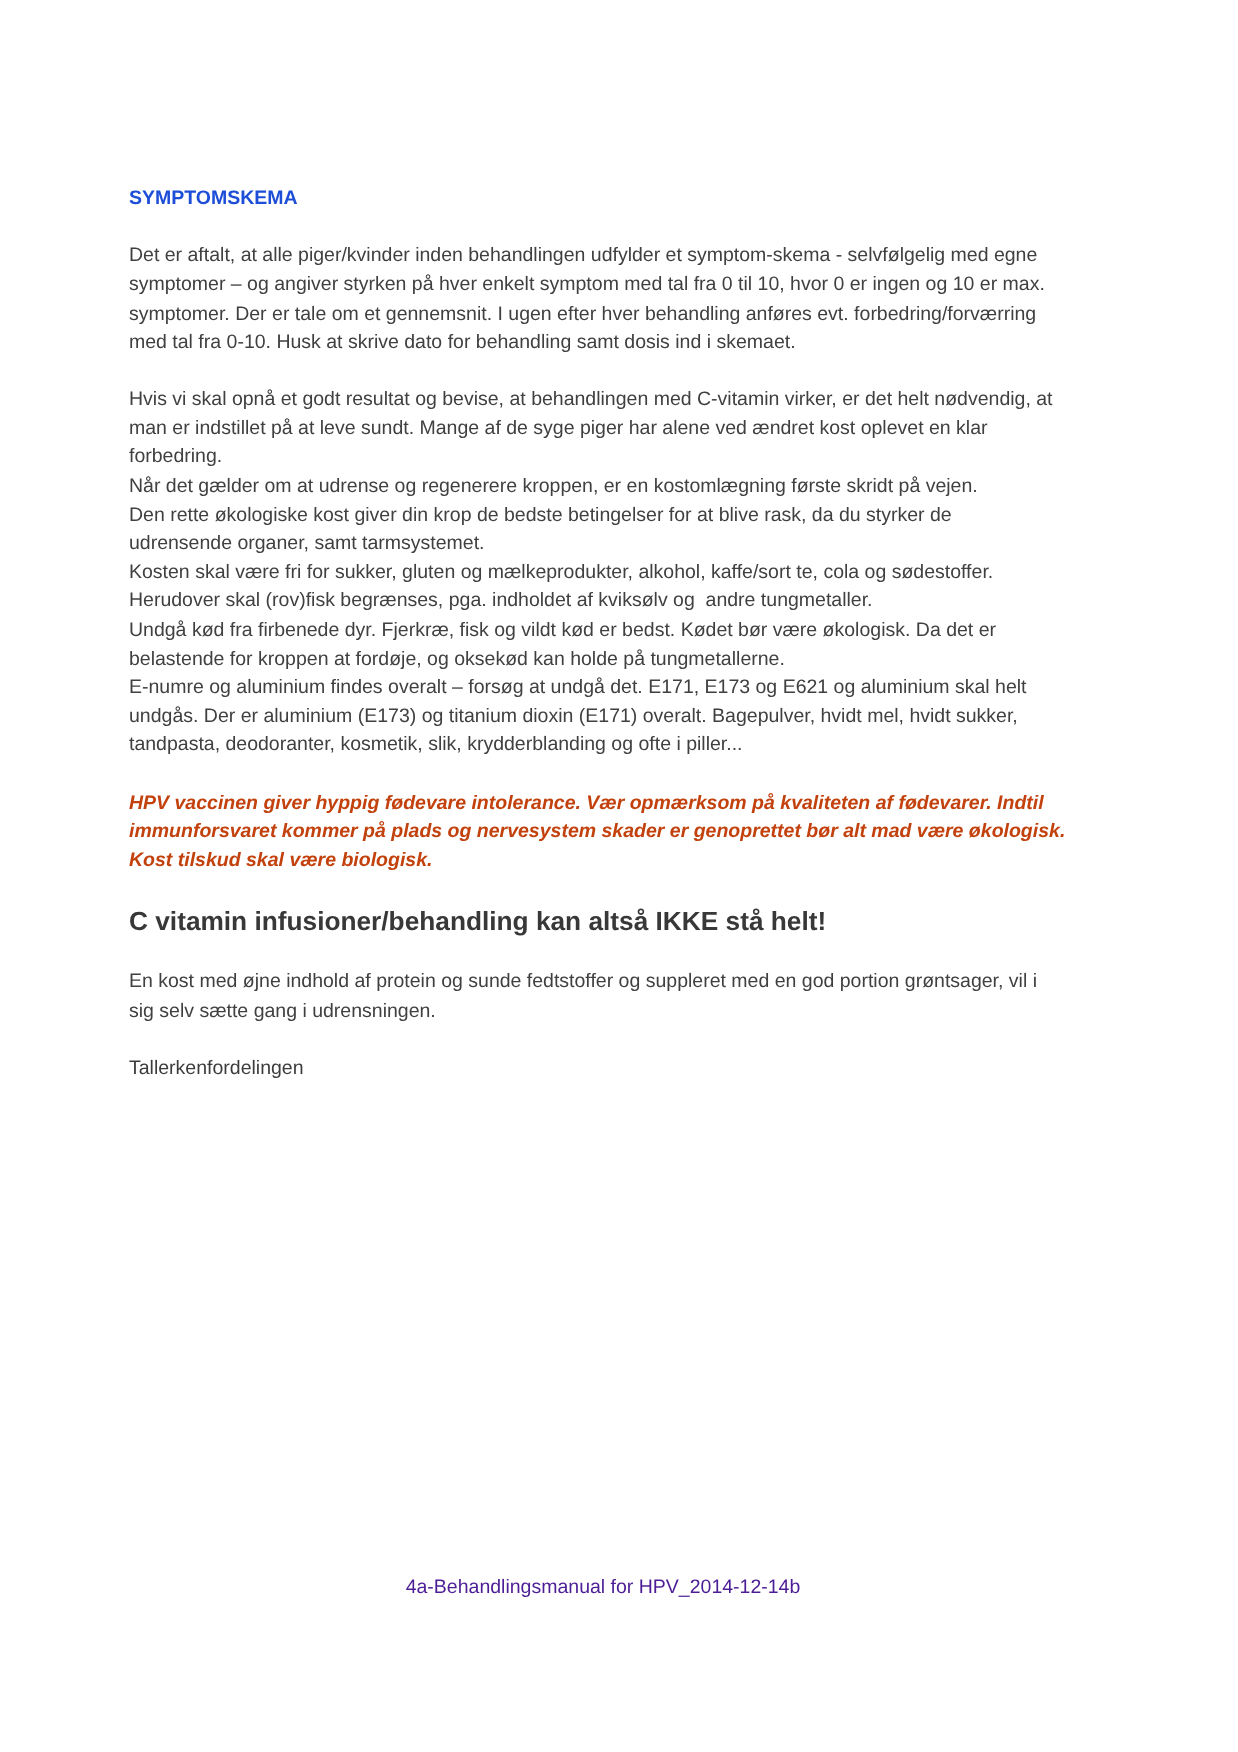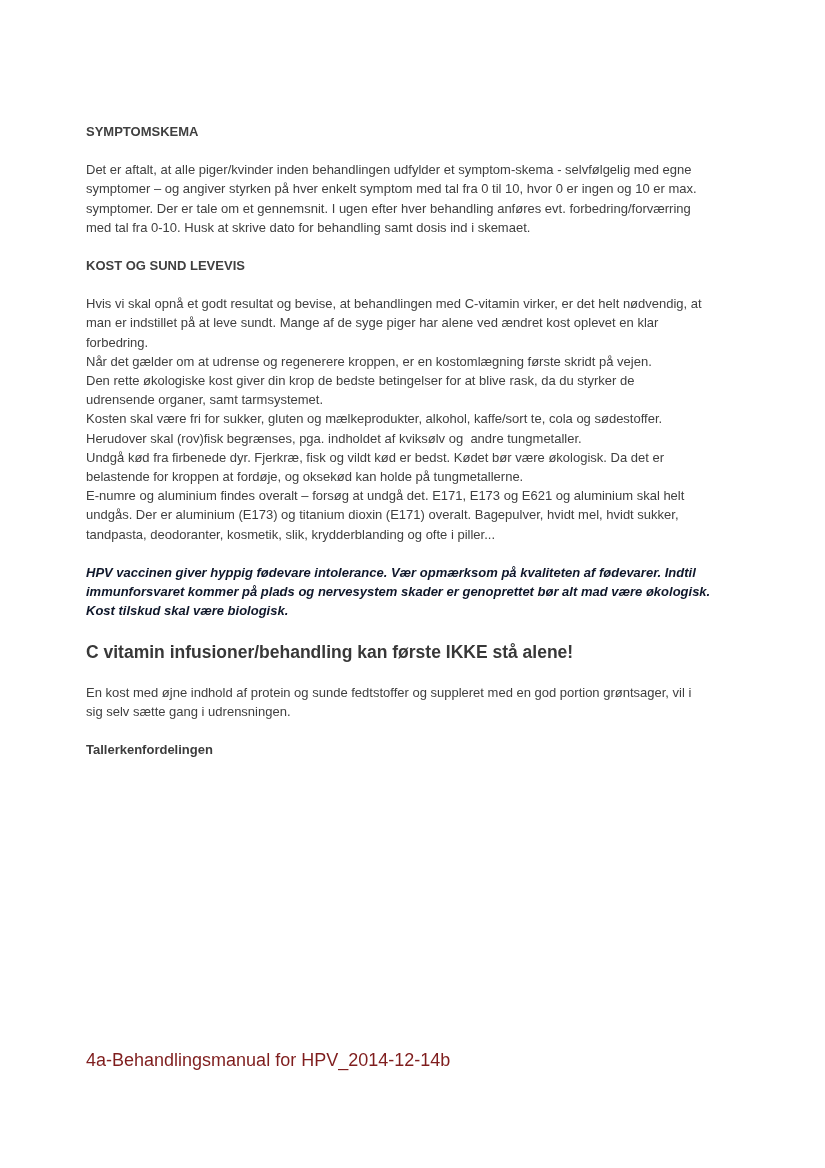--- a/index.html
+++ b/index.html
@@ -24,90 +24,89 @@
     color: #404040;
     font-size: 13px;
     line-height: 19.2px;
   }
   .para {
     white-space: pre-wrap;
     margin-bottom: 19px;
   }
   .heading-small {
     font-weight: bold;
-    color: #404040;
+    color: #1d4ed8;
     margin-bottom: 19px;
   }
   .para-warning {
     font-weight: bold;
     font-style: italic;
-    color: #0f172a;
+    color: #c2410c;
     white-space: pre-wrap;
     margin-bottom: 23px;
   }
   .heading-large {
     font-weight: bold;
     font-size: 17.5px;
     color: #383838;
     margin-bottom: 20px;
   }
   .heading-bold-inline {
-    font-weight: bold;
+    font-weight: normal;
     color: #3c3c3c;
     margin-bottom: 0;
   }
   .list-block {
     white-space: pre-wrap;
     margin-bottom: 0;
   }
   .footer {
     position: absolute;
     top: 1050px;
     left: 86px;
     width: 632px;
-    text-align: left;
-    color: #7f1d1d;
-    font-size: 18px;
+    text-align: center;
+    color: #4c1d95;
+    font-size: 13px;
   }
 </style>
 </head>
 <body>
 
 <div class="page">
   <div class="content">
 
     <div class="heading-small">SYMPTOMSKEMA</div>
 
     <div class="para">Det er aftalt, at alle piger/kvinder inden behandlingen udfylder et symptom-skema - selvfølgelig med egne
 symptomer – og angiver styrken på hver enkelt symptom med tal fra 0 til 10, hvor 0 er ingen og 10 er max.
 symptomer. Der er tale om et gennemsnit. I ugen efter hver behandling anføres evt. forbedring/forværring
 med tal fra 0-10. Husk at skrive dato for behandling samt dosis ind i skemaet.</div>
 
 
-    <div class="heading-small">KOST OG SUND LEVEVIS</div>
 
     <div class="para">Hvis vi skal opnå et godt resultat og bevise, at behandlingen med C-vitamin virker, er det helt nødvendig, at
 man er indstillet på at leve sundt. Mange af de syge piger har alene ved ændret kost oplevet en klar
 forbedring.
 Når det gælder om at udrense og regenerere kroppen, er en kostomlægning første skridt på vejen.
 Den rette økologiske kost giver din krop de bedste betingelser for at blive rask, da du styrker de
 udrensende organer, samt tarmsystemet.
 Kosten skal være fri for sukker, gluten og mælkeprodukter, alkohol, kaffe/sort te, cola og sødestoffer.
 Herudover skal (rov)fisk begrænses, pga. indholdet af kviksølv og  andre tungmetaller.
 Undgå kød fra firbenede dyr. Fjerkræ, fisk og vildt kød er bedst. Kødet bør være økologisk. Da det er
 belastende for kroppen at fordøje, og oksekød kan holde på tungmetallerne.
 E-numre og aluminium findes overalt – forsøg at undgå det. E171, E173 og E621 og aluminium skal helt
 undgås. Der er aluminium (E173) og titanium dioxin (E171) overalt. Bagepulver, hvidt mel, hvidt sukker,
 tandpasta, deodoranter, kosmetik, slik, krydderblanding og ofte i piller...</div>
 
     <div class="para-warning">HPV vaccinen giver hyppig fødevare intolerance. Vær opmærksom på kvaliteten af fødevarer. Indtil
 immunforsvaret kommer på plads og nervesystem skader er genoprettet bør alt mad være økologisk.
 Kost tilskud skal være biologisk.</div>
 
-    <div class="heading-large">C vitamin infusioner/behandling kan første IKKE stå alene!</div>
+    <div class="heading-large">C vitamin infusioner/behandling kan altså IKKE stå helt!</div>
 
     <div class="para">En kost med øjne indhold af protein og sunde fedtstoffer og suppleret med en god portion grøntsager, vil i
 sig selv sætte gang i udrensningen.</div>
 
     <div class="heading-bold-inline">Tallerkenfordelingen</div>
 
 
   </div>
 
   <div class="footer">4a-Behandlingsmanual for HPV_2014-12-14b</div>

